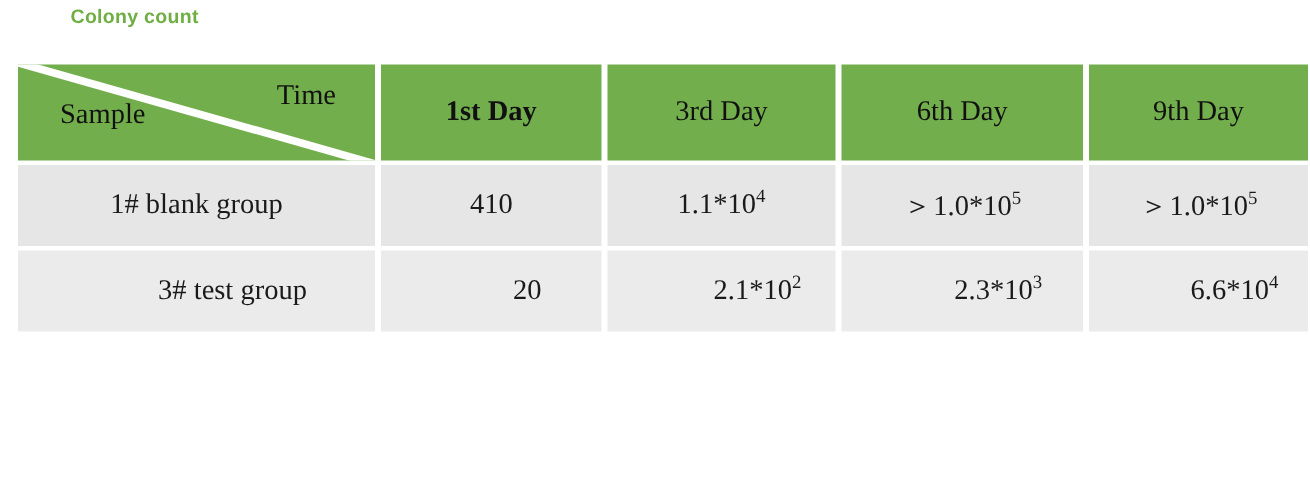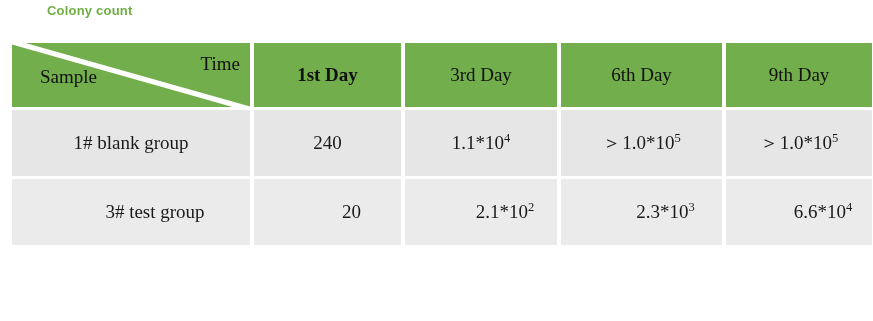--- a/index.html
+++ b/index.html
@@ -88,28 +88,28 @@
     font-size: 19px;
     color: #111111;
     white-space: nowrap;
   }
   .split .lbl-sample {
     left: 28px;
     bottom: 19px;
     margin-top: 32px;
   }
   .split .lbl-time {
-    right: 10px;
+    right: 26px;
     top: 10px;
   }
   .hdr td.bold-hdr { font-weight: bold; }
 
   
   .row td {
-    height: 66px;
+    height: 54px;
   }
   .row-gray td  { background: #E6E6E6; }
   .row-green td { background: #C7DEAE; }
   .row-gray2 td { background: #EBEBEB; padding-left: 48px; }
 
   .val { white-space: nowrap; }
   .val sup {
     font-size: 0.66em;
     vertical-align: super;
     line-height: 0;
@@ -141,21 +141,21 @@
           <span class="lbl lbl-time">Time</span>
         </td>
         <td class="bold-hdr">1st Day</td>
         <td>3rd Day</td>
         <td>6th Day</td>
         <td>9th Day</td>
       </tr>
 
       <tr class="row row-gray">
         <td>1# blank group</td>
-        <td><span class="val">240</span></td>
+        <td><span class="val">410</span></td>
         <td><span class="val">1.1*10<sup>4</sup></span></td>
         <td><span class="val"><span class="gt">＞</span>1.0*10<sup>5</sup></span></td>
         <td><span class="val"><span class="gt">＞</span>1.0*10<sup>5</sup></span></td>
       </tr>
 
 
       <tr class="row row-gray2">
         <td>3# test group</td>
         <td><span class="val">20</span></td>
         <td><span class="val">2.1*10<sup>2</sup></span></td>

